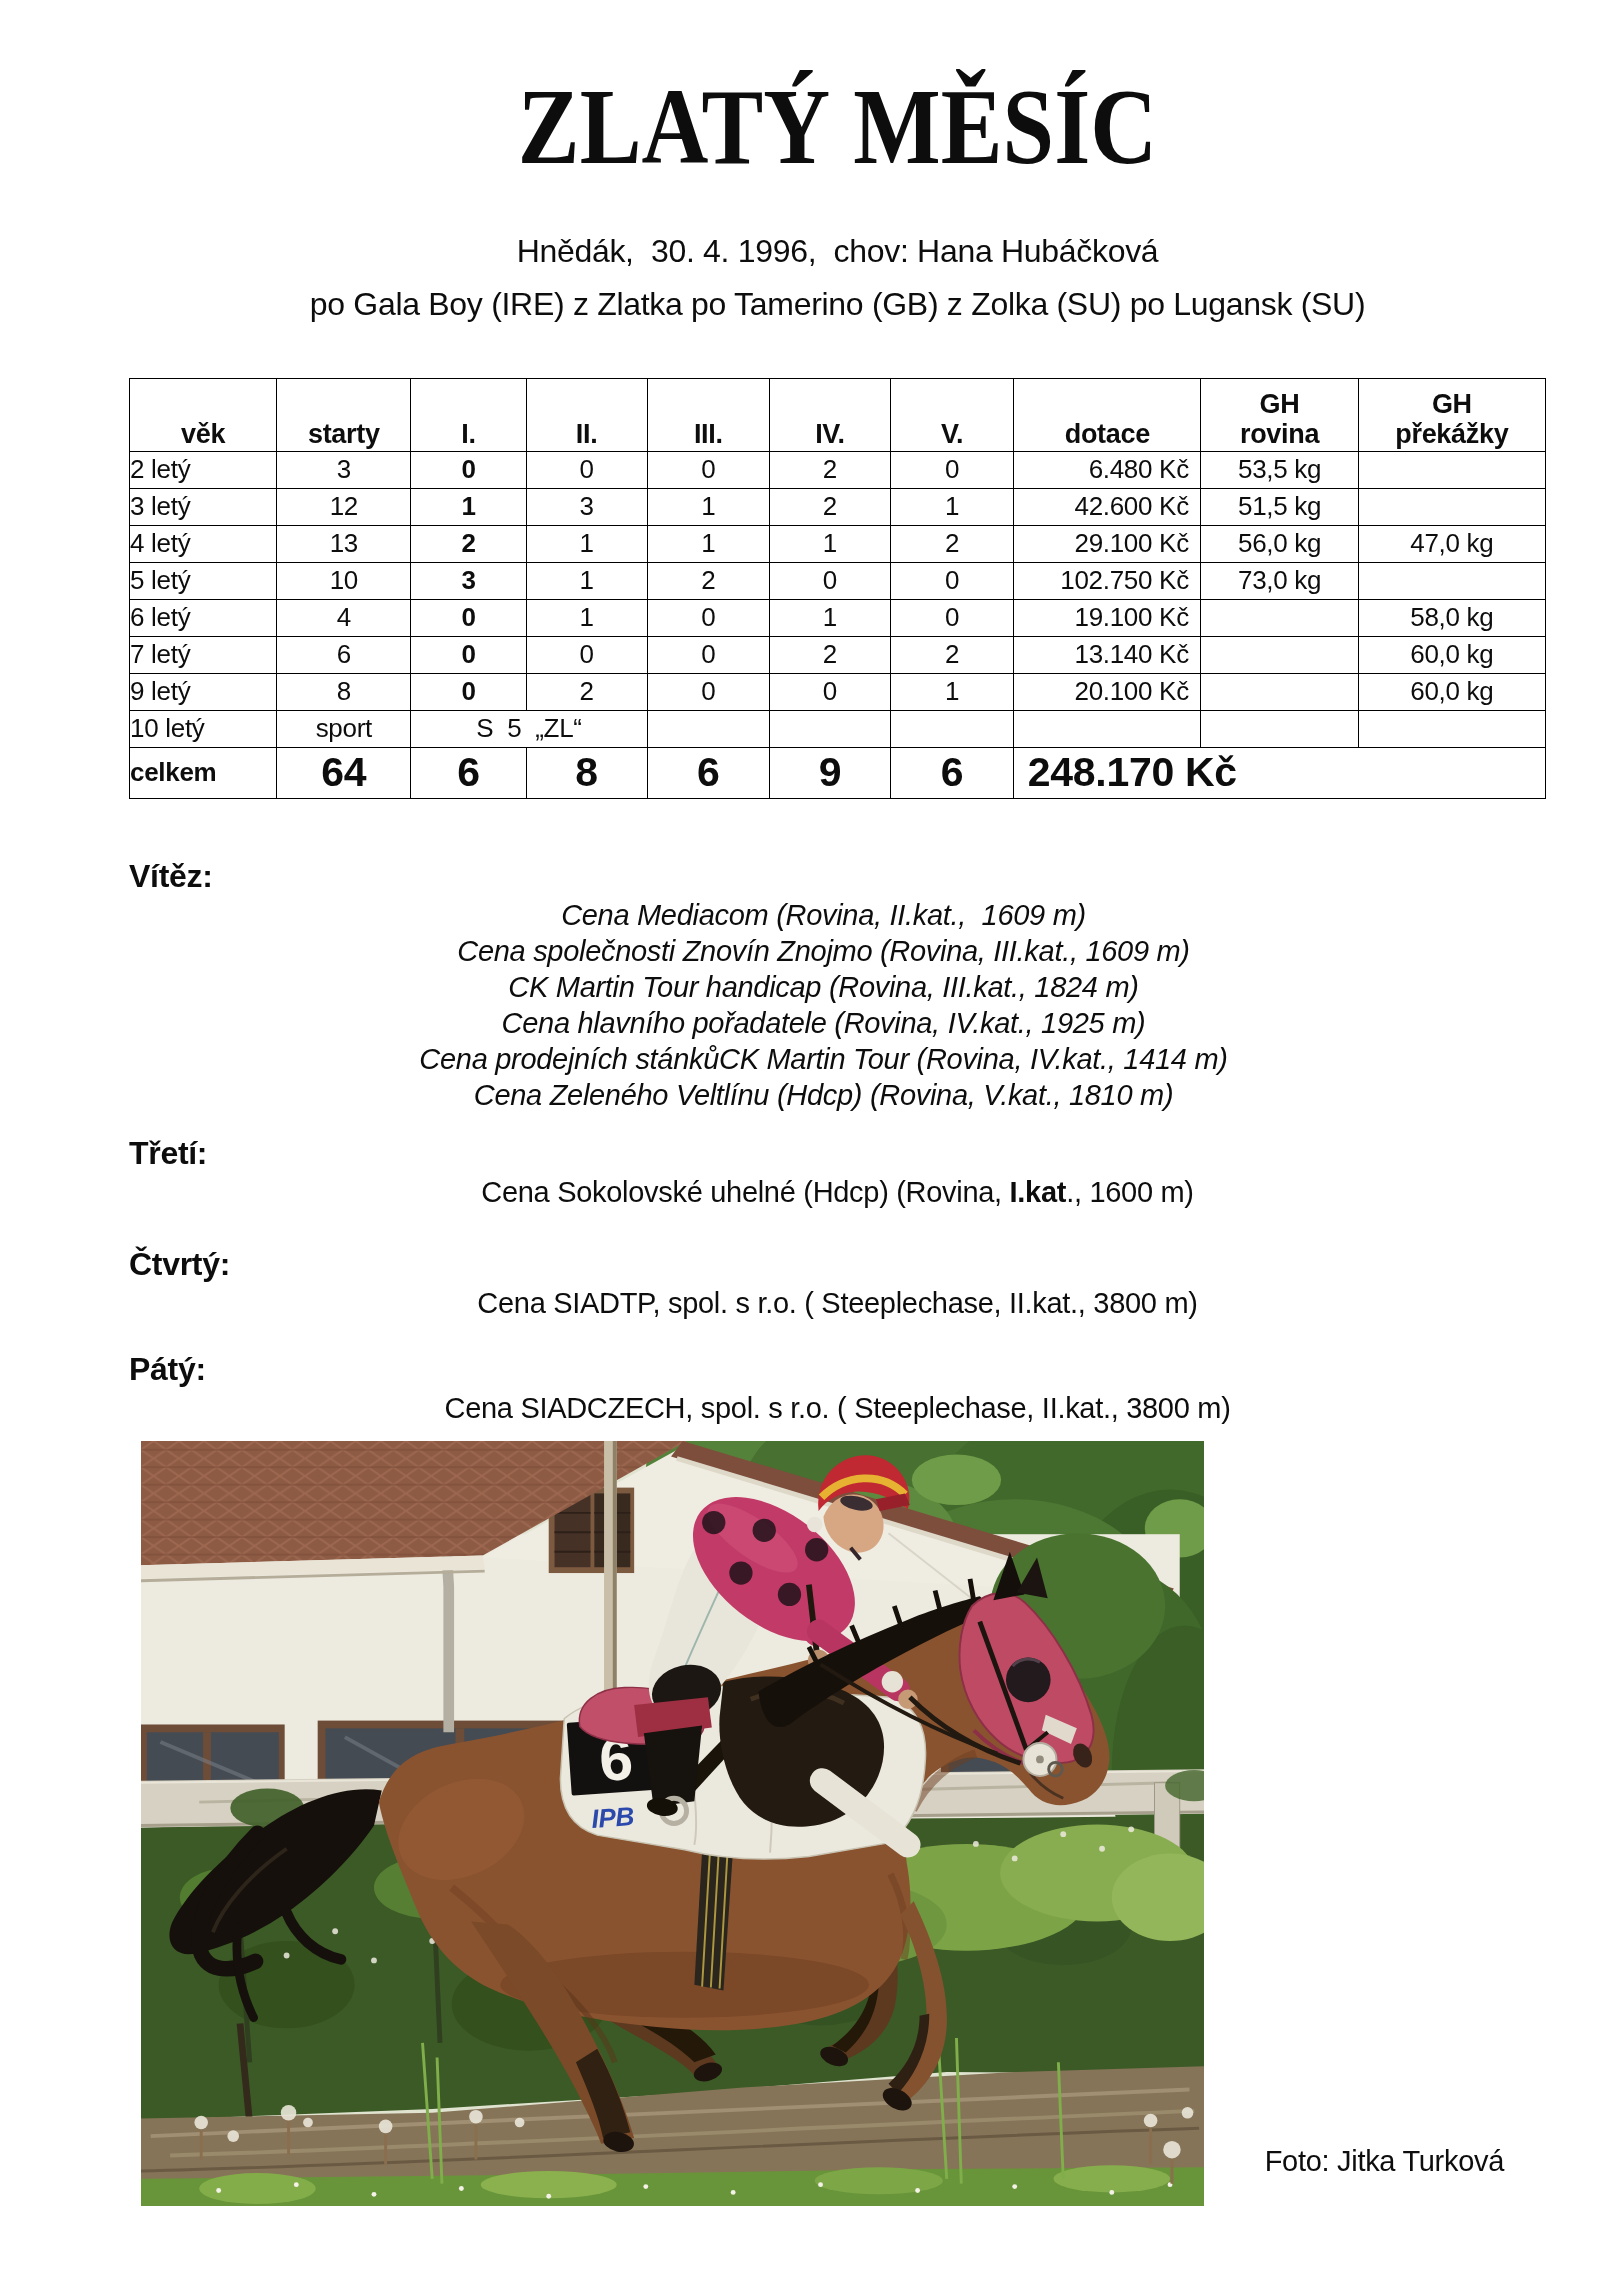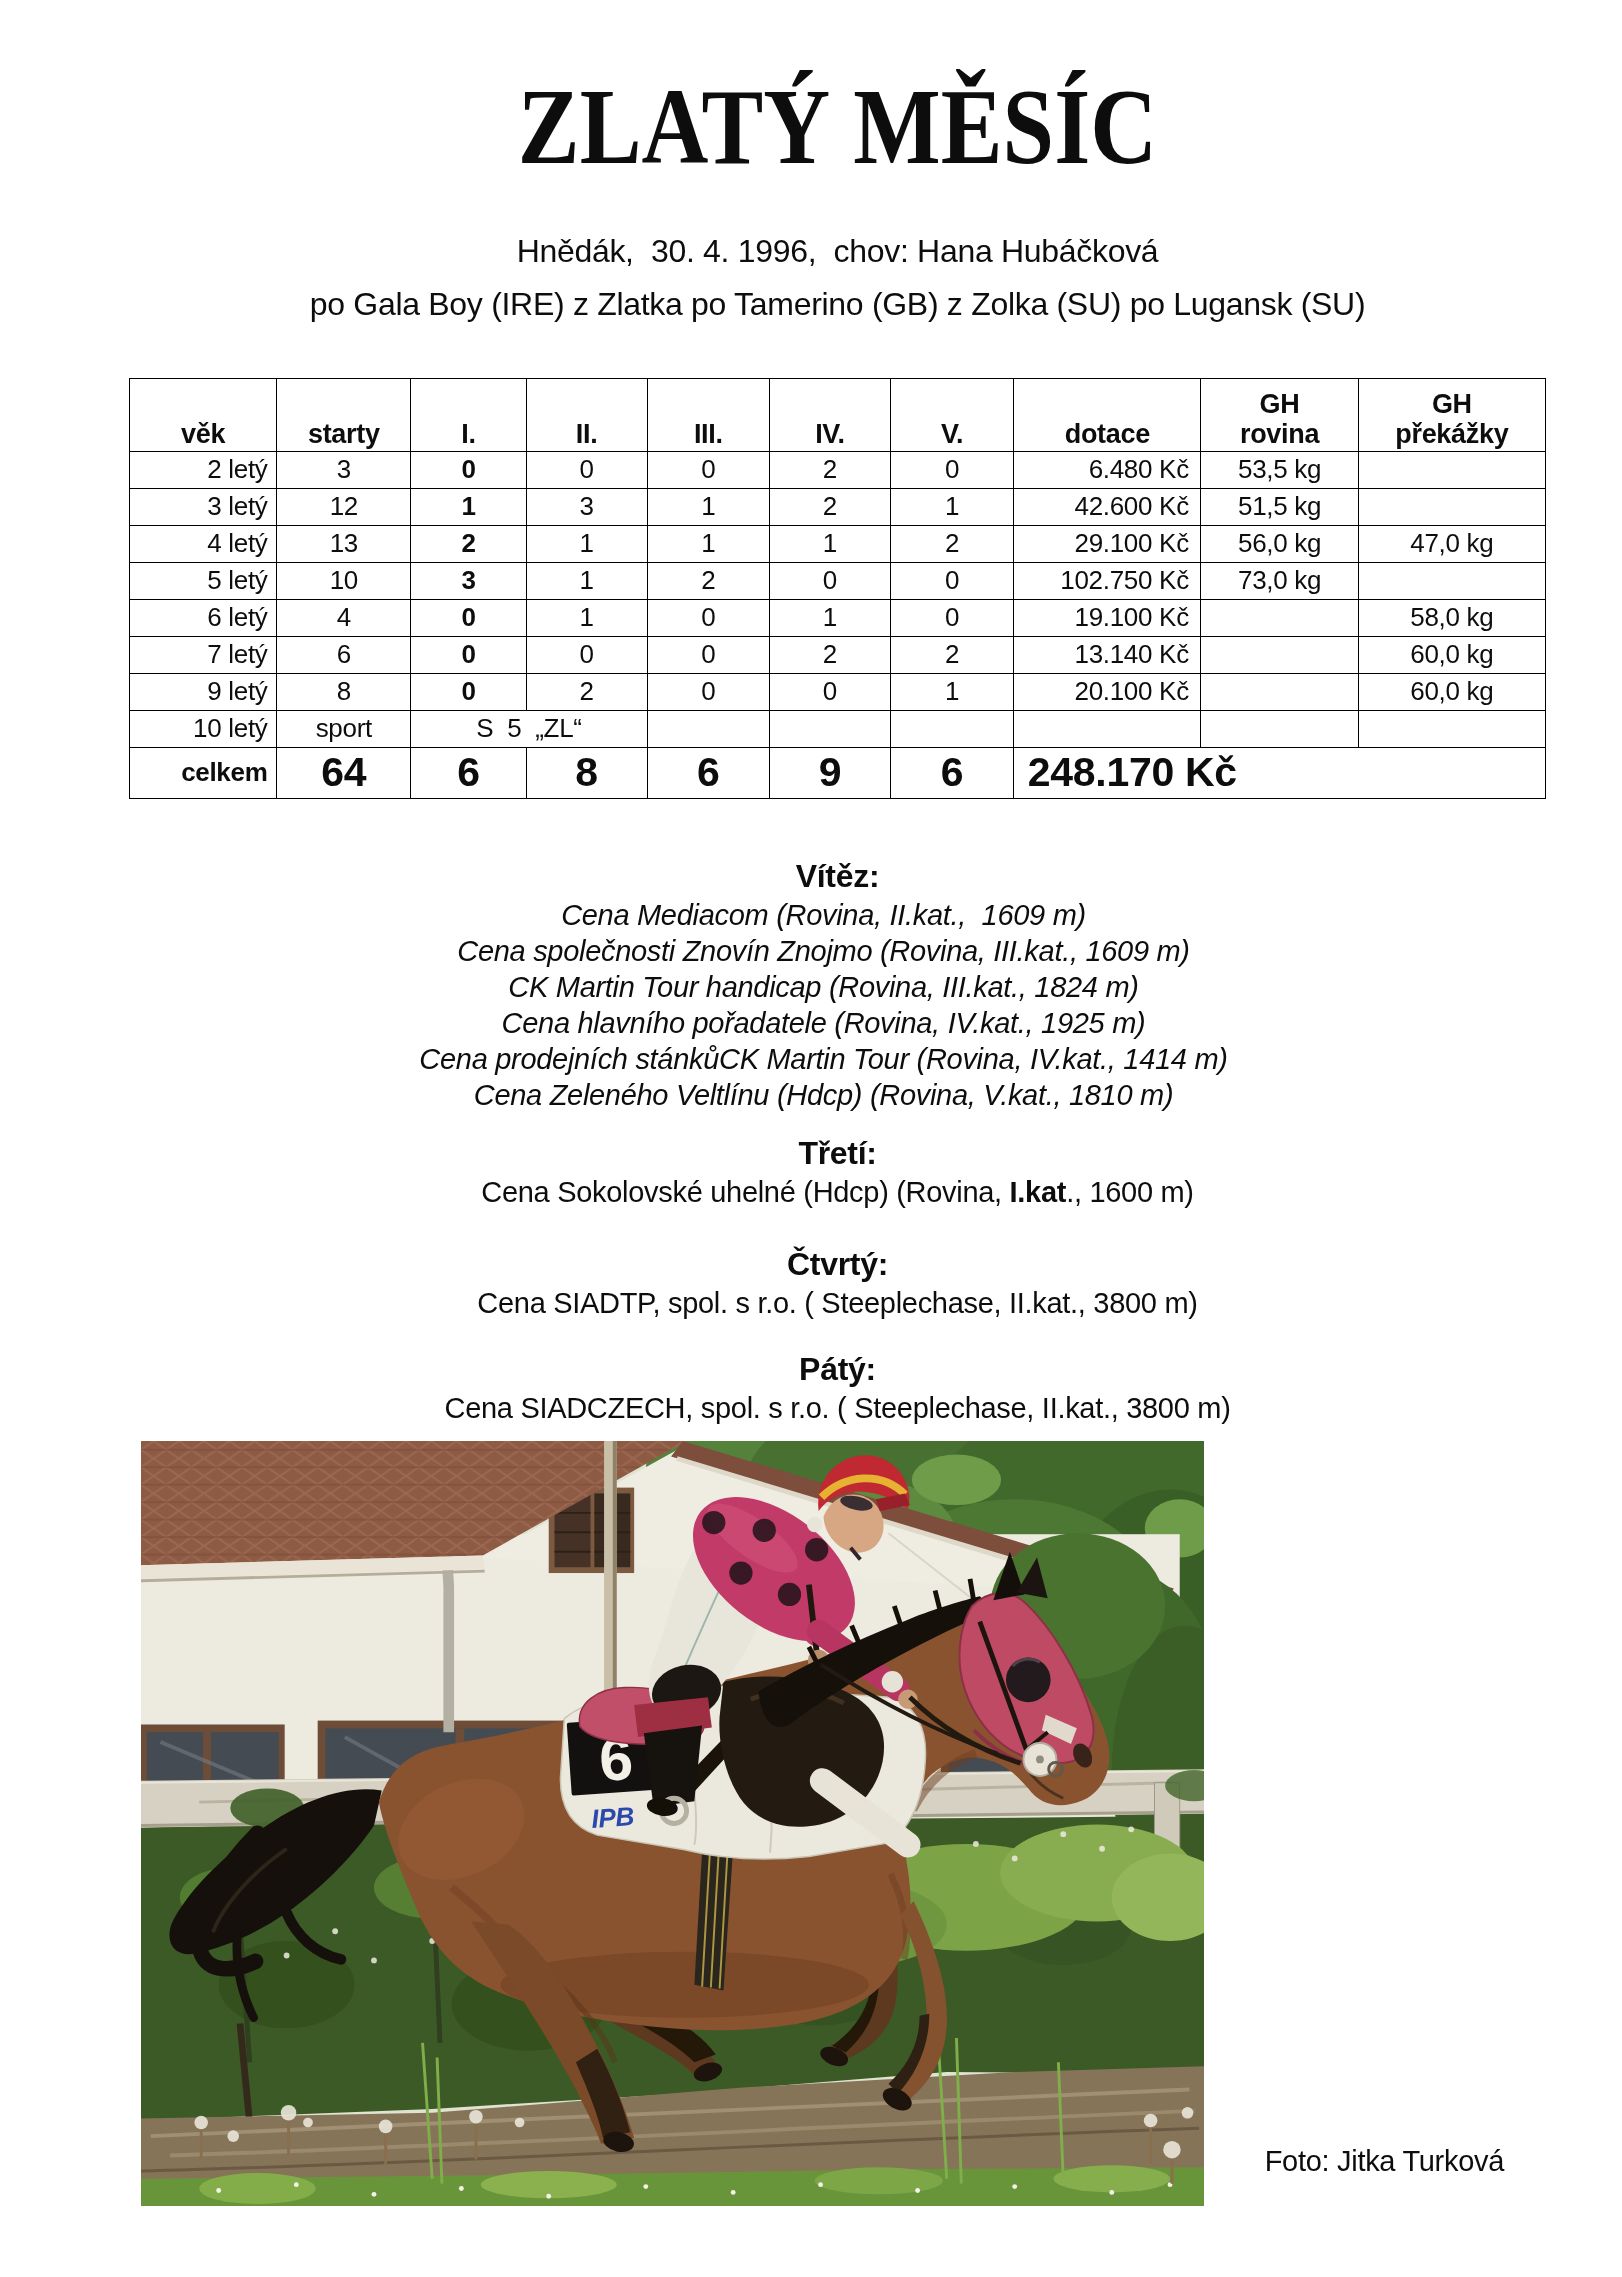--- a/index.html
+++ b/index.html
@@ -18,29 +18,29 @@
   .subtitle{left:129px;width:1417px;text-align:center;font-size:32px;white-space:pre;}
   #subtitle1{top:233px;}
   #subtitle2{top:286px;}
   
   #stats{left:129px;top:378px;}
   table{border-collapse:collapse;table-layout:fixed;width:1417px;background:#fff;}
   th,td{border:1.9px solid #000;padding:0;white-space:pre;overflow:hidden;}
   th{height:70px;vertical-align:bottom;font-size:27px;line-height:30px;text-align:center;padding-bottom:1.9px;font-weight:bold;}
   th span{display:block;}
   td{height:36px;font-size:26px;vertical-align:middle;}
-  .c-vek{text-align:right;padding-right:8.7px;margin-top:32px;}
+  .c-vek{padding-right:8.7px;margin-top:32px;}
   .c-starty,.c-p1,.c-p2,.c-p3,.c-p4,.c-p5,.c-note,.c-rovina,.c-prekazky{text-align:center;}
   .c-p1{font-weight:bold;}
   .c-dotace{text-align:right;padding-right:11.6px;}
   .total-row td{font-weight:bold;height:50px;}
   .t-big{font-size:41px;}
   .t-dotace{text-align:left;padding-left:13.6px;font-size:41px;}
   
-  .sec-head{left:129px;width:1417px;text-align:center;font-size:32px;font-weight:bold;white-space:pre;}
+  .sec-head{left:129px;width:1417px;text-align:left;font-size:32px;font-weight:bold;white-space:pre;}
   .sec-line{left:129px;width:1417px;text-align:center;font-size:29px;white-space:pre;}
   #winner-lines{left:115px;top:897px;width:1417px;text-align:center;font-size:29px;font-style:italic;}
   #winner-lines div{height:36px;line-height:36px;white-space:pre;}
   
   #photo{left:141px;top:1441px;width:1063px;height:765px;}
   #photo svg{display:block;}
   #caption{left:129px;top:2145px;width:1375px;text-align:right;font-size:29px;}
 </style>
 </head>
 <body>

